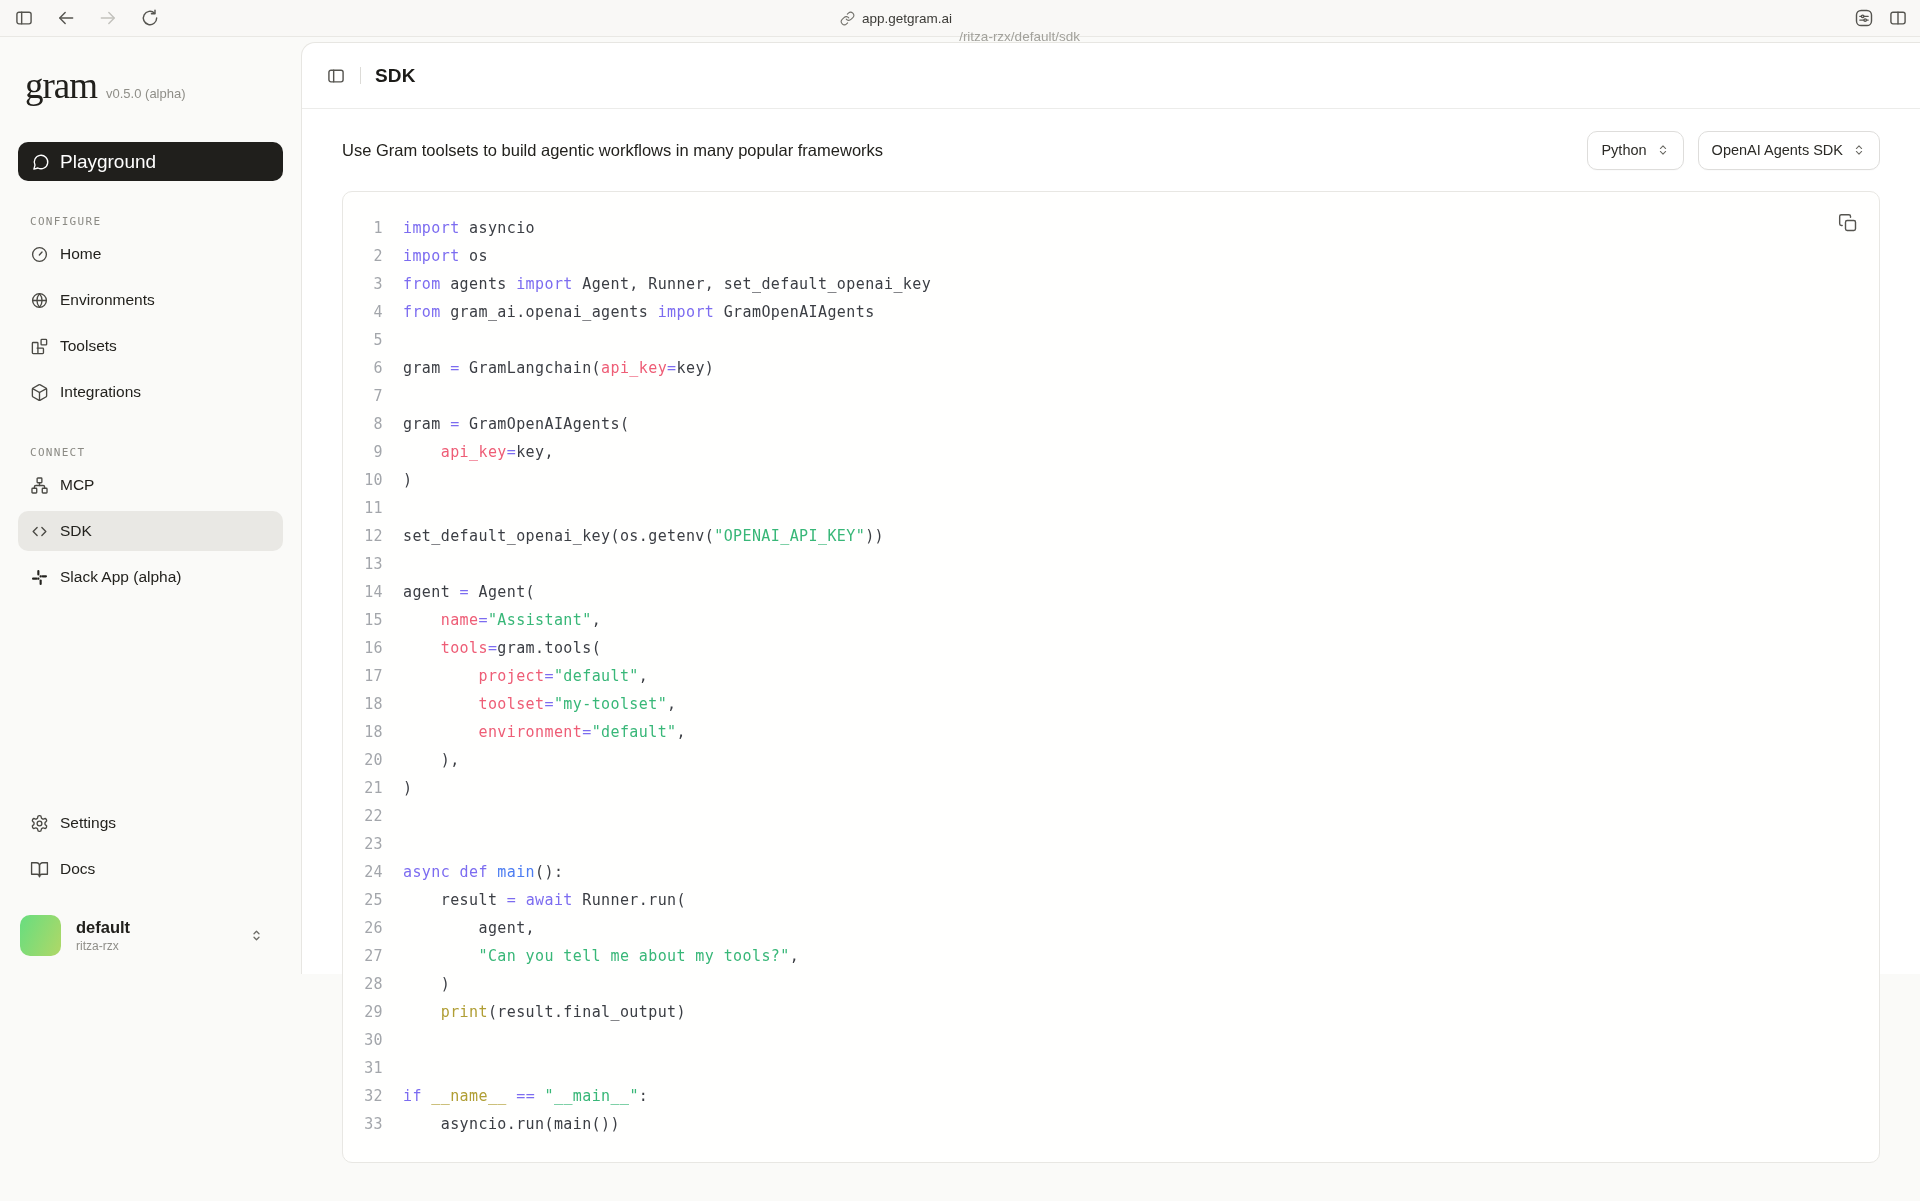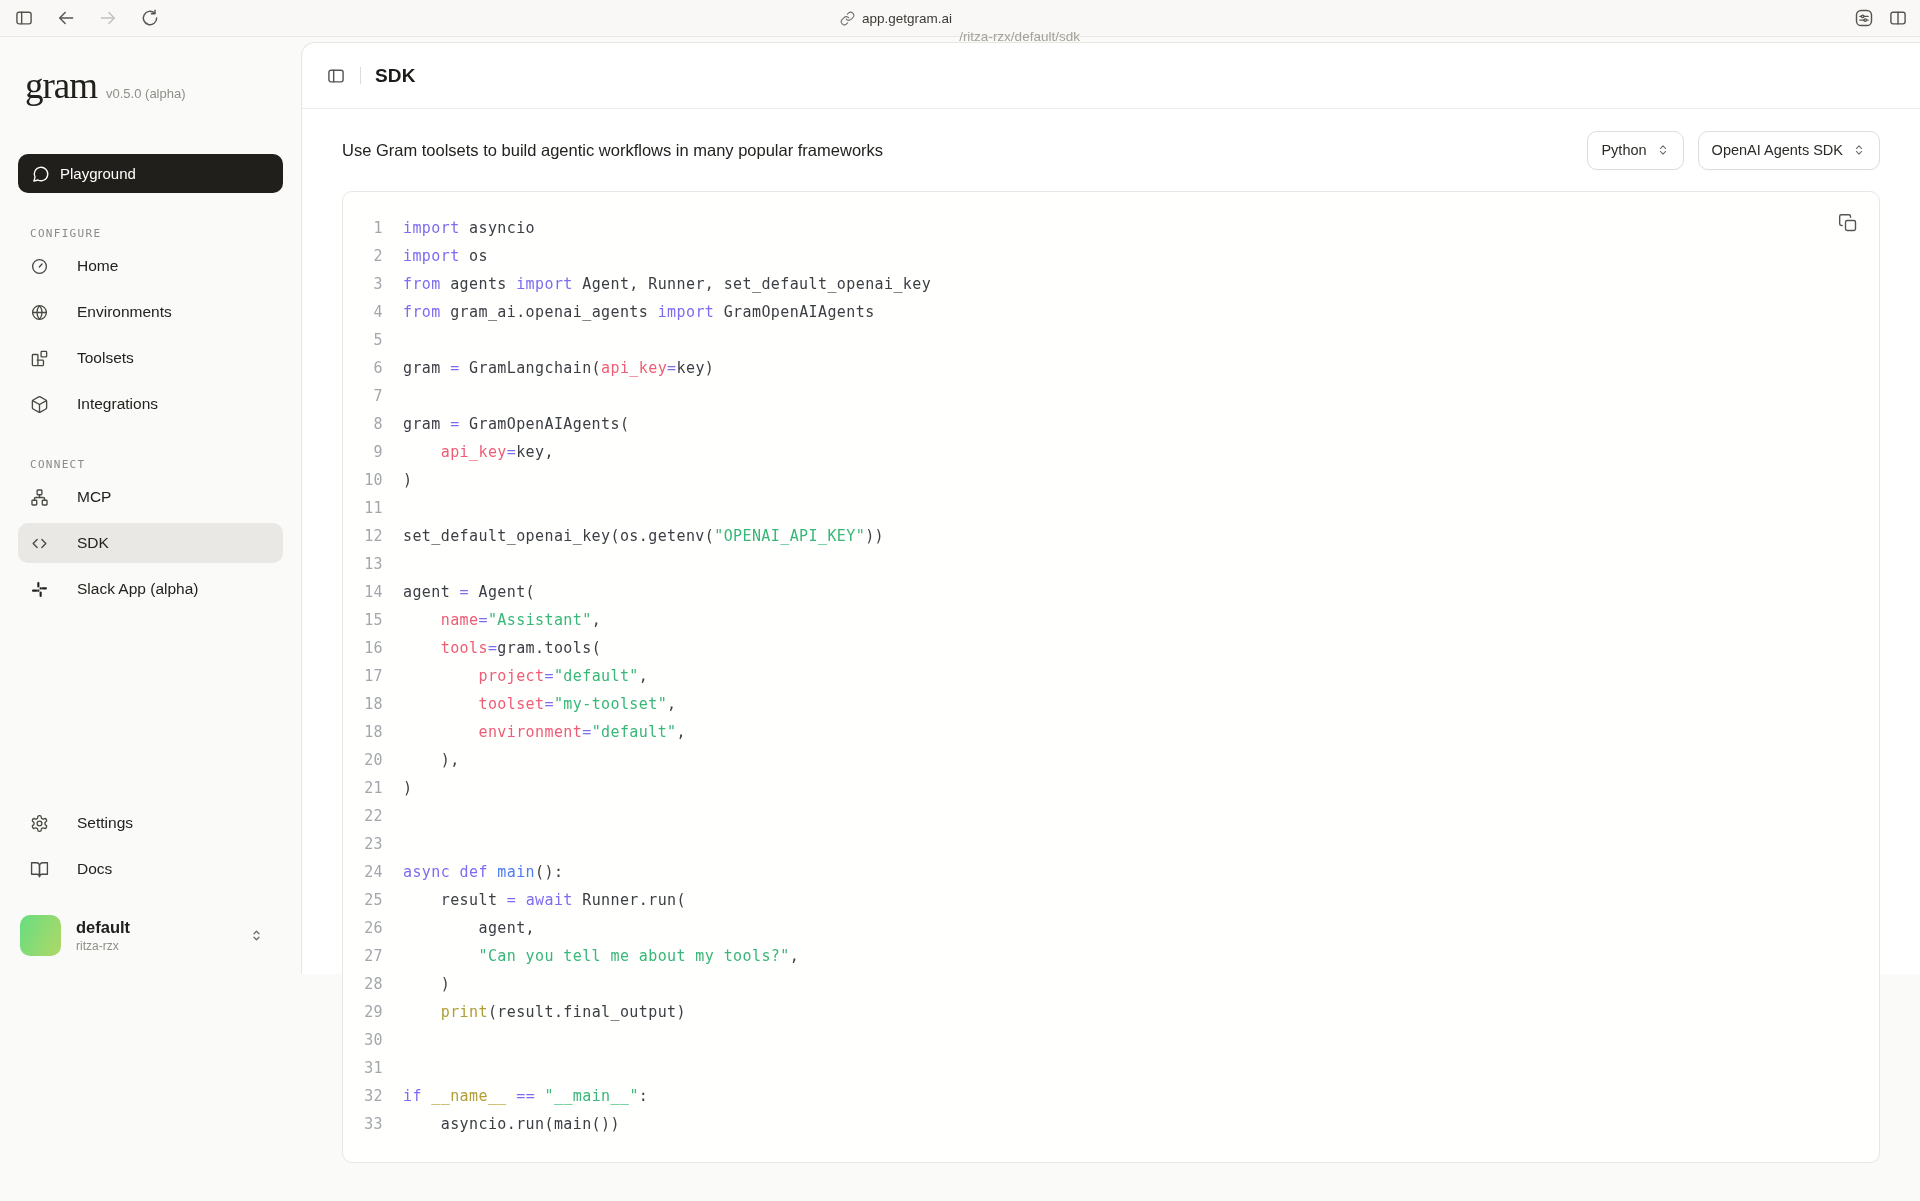--- a/index.html
+++ b/index.html
@@ -18,27 +18,27 @@
     stroke-linecap:round; stroke-linejoin:round; cursor:pointer; }
   .cicon.dim { stroke:#c2c1bc; }
   .cicon.sm { width:15px; height:15px; stroke:#71706a; }
 
   
   .sidebar { position:absolute; top:37px; left:0; width:301px; bottom:0; padding:0 18px; }
   .logo-row { display:flex; align-items:baseline; gap:9px; margin:30px 0 0 7px; }
   .logo { font-family:"Liberation Serif", serif; font-size:37px; font-weight:500;
     letter-spacing:-1px; color:#21201c; line-height:1; }
   .version { font-size:13px; color:#8f8e88; }
-  .playground-btn { margin-top:50px; height:39px; background:#201f1c; border-radius:10px;
-    display:flex; align-items:center; gap:10px; padding:0 14px; color:#fff; font-size:15px;
+  .playground-btn { margin-top:38px; height:39px; background:#201f1c; border-radius:10px;
+    display:flex; align-items:center; gap:10px; padding:0 14px; color:#fff; font-size:19px;
     font-weight:500; cursor:pointer; }
   .sec-label { margin:34px 0 6px 12px; font-family:"DejaVu Sans Mono", monospace;
     font-size:11px; letter-spacing:1.3px; color:#8b8a84; font-weight:500; }
   .nav-item { height:40px; margin-top:6px; border-radius:10px; display:flex; align-items:center;
-    gap:28px; padding:0 12px; font-size:15.5px; color:#23221e; cursor:pointer; }
+    gap:11px; padding:0 12px; font-size:15.5px; color:#23221e; cursor:pointer; }
   .nav-item.active { background:#e9e8e4; }
   .nicon { width:19px; height:19px; stroke:#4a4944; fill:none; stroke-width:1.7;
     stroke-linecap:round; stroke-linejoin:round; flex:none; }
   .pg-icon { width:18px; height:18px; stroke:#fff; fill:none; stroke-width:1.8;
     stroke-linecap:round; stroke-linejoin:round; }
   .side-bottom { position:absolute; left:18px; right:34px; bottom:14px; }
   .project-row { margin-top:22px; display:flex; align-items:center; gap:15px; padding:4px 2px;
     cursor:pointer; }
   .avatar { width:41px; height:41px; border-radius:10px; flex:none;
     background:linear-gradient(115deg,#6edd7d 10%,#a9d869 90%); }

